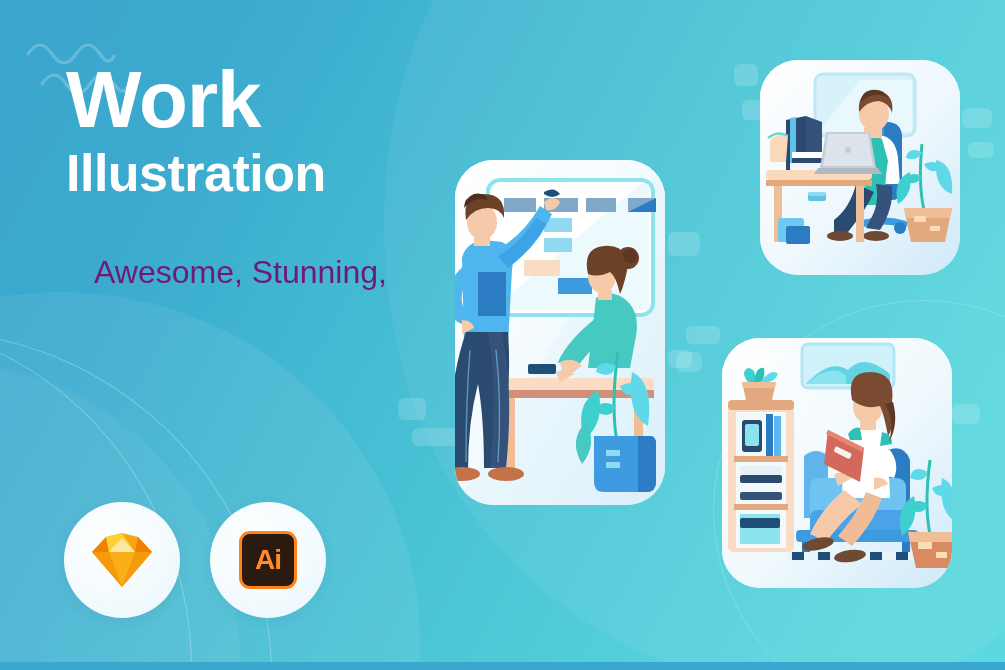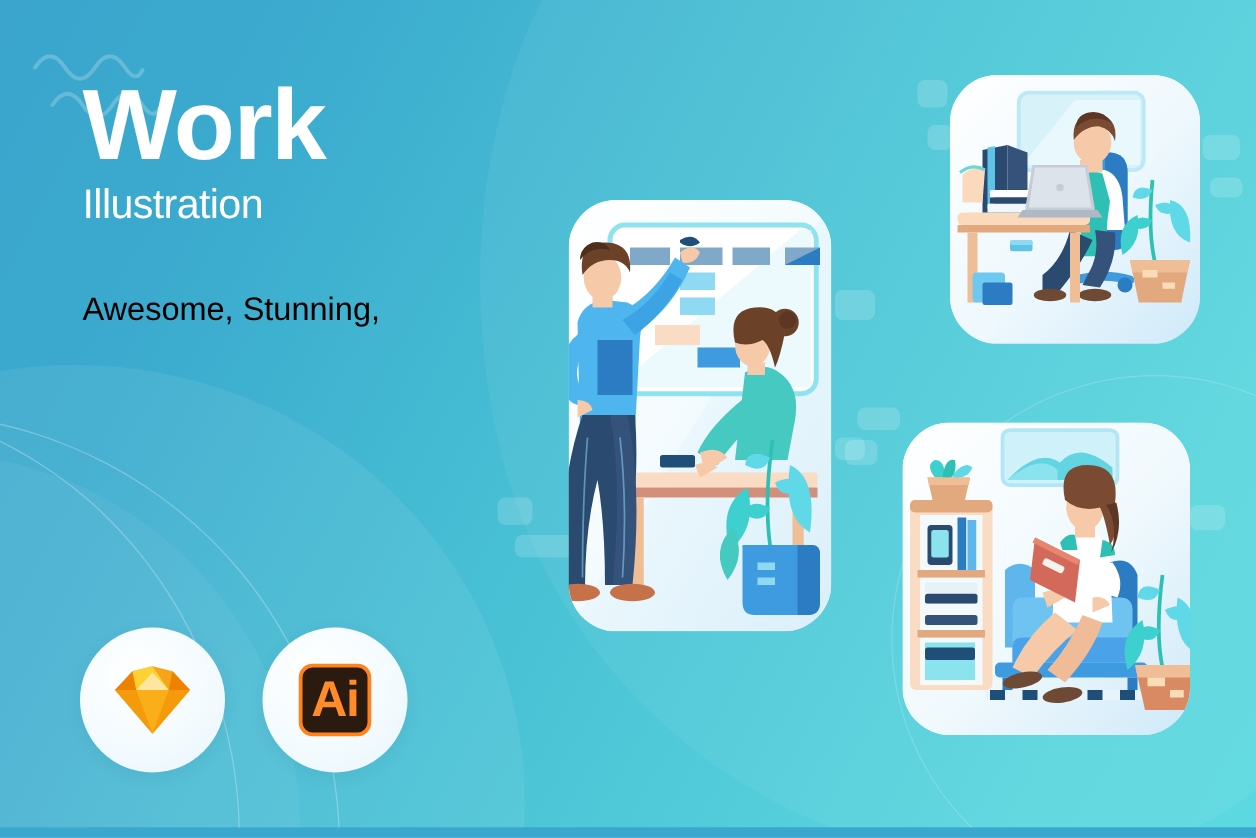--- a/index.html
+++ b/index.html
@@ -38,39 +38,39 @@
   .w2{left:40px;top:70px;}
 
   .chip{position:absolute;background:rgba(255,255,255,.16);border-radius:6px;}
 
   
   .hero{position:absolute;left:66px;top:62px;width:420px;color:#fff;}
   .hero-title{
     font-size:80px;line-height:.96;font-weight:bold;letter-spacing:-1px;margin:0;
   }
   .hero-sub{
-    font-size:33px;line-height:1.1;font-weight:400;letter-spacing:-.5px;margin:6px 0 0 0;
+    font-size:52px;line-height:1.1;font-weight:700;letter-spacing:-.5px;margin:6px 0 0 0;
   }
   .hero-tag{
-    margin-top:46px;font-size:26px;line-height:1.55;font-weight:400;color:#000000;
+    margin-top:46px;font-size:32px;line-height:1.55;font-weight:400;color:#701a75;margin-left:28px;
   }
 
   
   .badges{position:absolute;left:64px;top:502px;display:flex;gap:30px;}
   .badge{
     width:116px;height:116px;border-radius:50%;
     background:radial-gradient(circle at 38% 32%,#ffffff 0%,#f4fbfe 55%,#e6f4fb 100%);
     display:flex;align-items:center;justify-content:center;
     box-shadow:0 3px 14px rgba(0,60,90,.07);
   }
   .ai-tile{
     width:58px;height:58px;border-radius:11px;background:#2B1A10;
     border:3px solid #FF821A;box-sizing:border-box;
     display:flex;align-items:center;justify-content:center;
-    color:#FF8B2B;font-size:40px;font-weight:bold;letter-spacing:-1px;line-height:1;
+    color:#FF8B2B;font-size:28px;font-weight:bold;letter-spacing:-1px;line-height:1;
     font-family:"Liberation Sans",sans-serif;
   }
 
   
   .card{position:absolute;overflow:hidden;}
   .card-bg{
     position:absolute;inset:0;border-radius:38px;
     background:linear-gradient(150deg,#ffffff 0%,#fbfeff 40%,#dcf0fb 70%,#cfe9f9 100%);
   }
   .card-main{left:455px;top:160px;width:210px;height:345px;}

